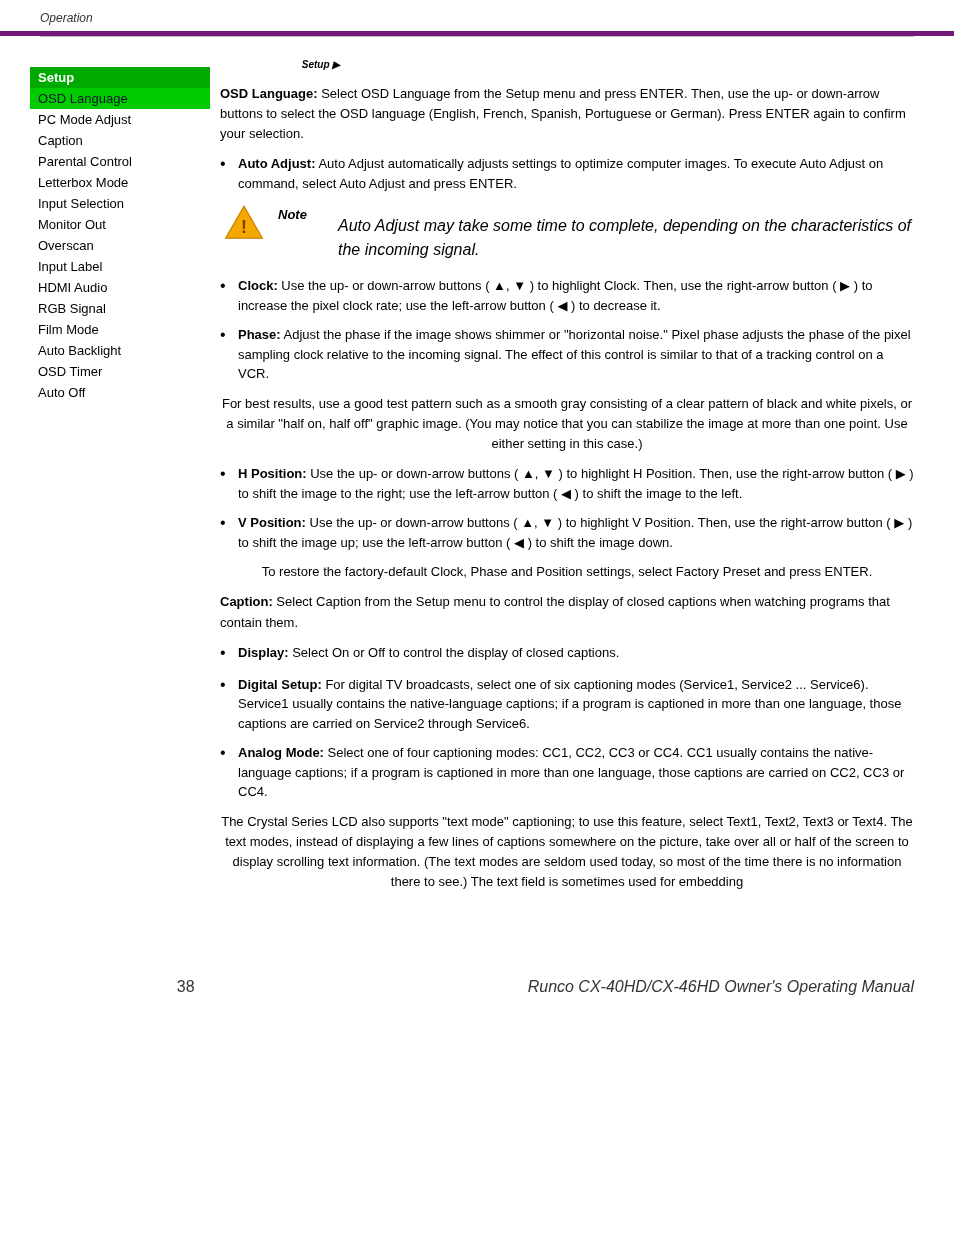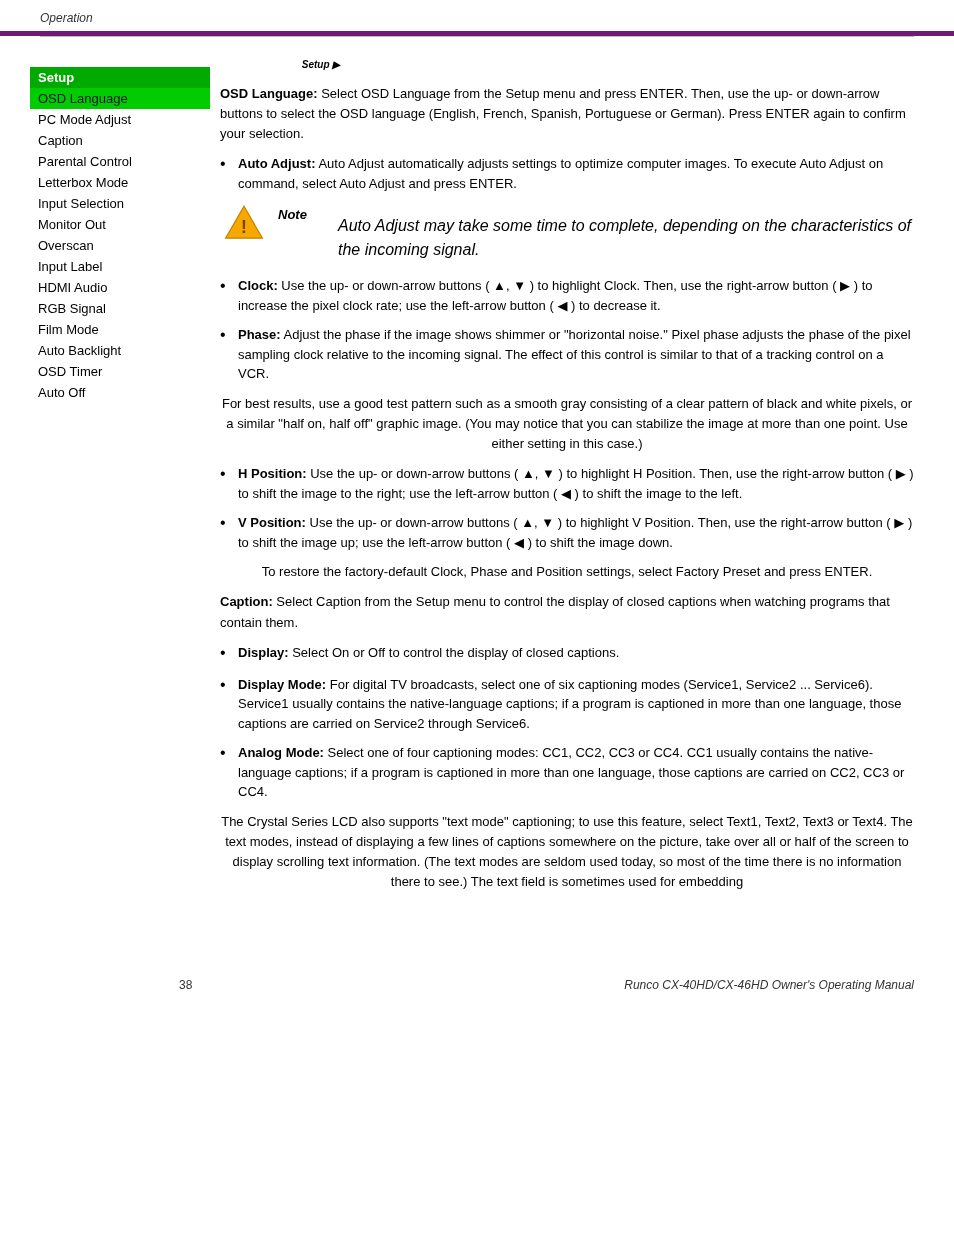--- a/index.html
+++ b/index.html
@@ -136,21 +136,21 @@
     .divider-line {
       border: none;
       border-top: 1px solid #bbb;
       margin: 0 40px;
     }
     .footer {
       display: flex;
       justify-content: center;
       align-items: center;
       padding: 16px 40px 10px 40px;
-      font-size: 12px;
+      font-size: 16px;
       color: #333;
       margin-top: 20px;
     }
     .footer-page {
       flex: 1;
       text-align: center;
     }
     .footer-brand {
       flex: 2;
       text-align: right;
@@ -296,21 +296,21 @@
             <span class="bold">Display:</span>
             <span>Select On or Off to control the display of closed captions.</span>
           </span>
         </li>
       </ul>
 
       <ul class="bullet-list">
         <li>
           <span class="bullet-dot">•</span>
           <span>
-            <span class="bold">Display Mode:</span>
+            <span class="bold">Digital Setup:</span>
             <span>For digital TV broadcasts, select one of six captioning modes (Service1, Service2 ... Service6). Service1 usually contains the native-language captions; if a program is captioned in more than one language, those captions are carried on Service2 through Service6.</span>
           </span>
         </li>
       </ul>
 
       <ul class="bullet-list">
         <li>
           <span class="bullet-dot">•</span>
           <span>
             <span class="bold">Analog Mode:</span>

